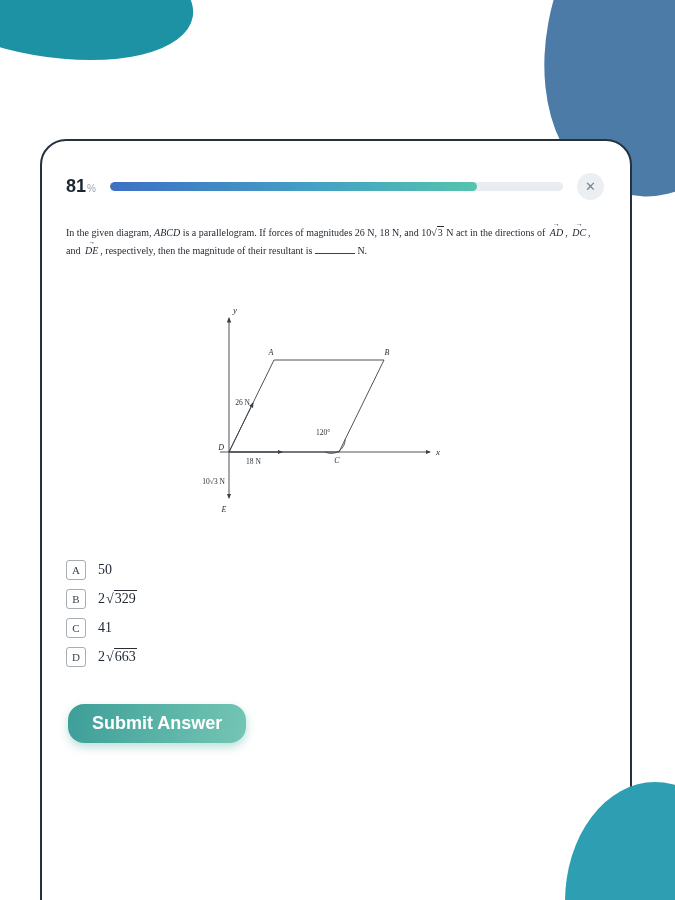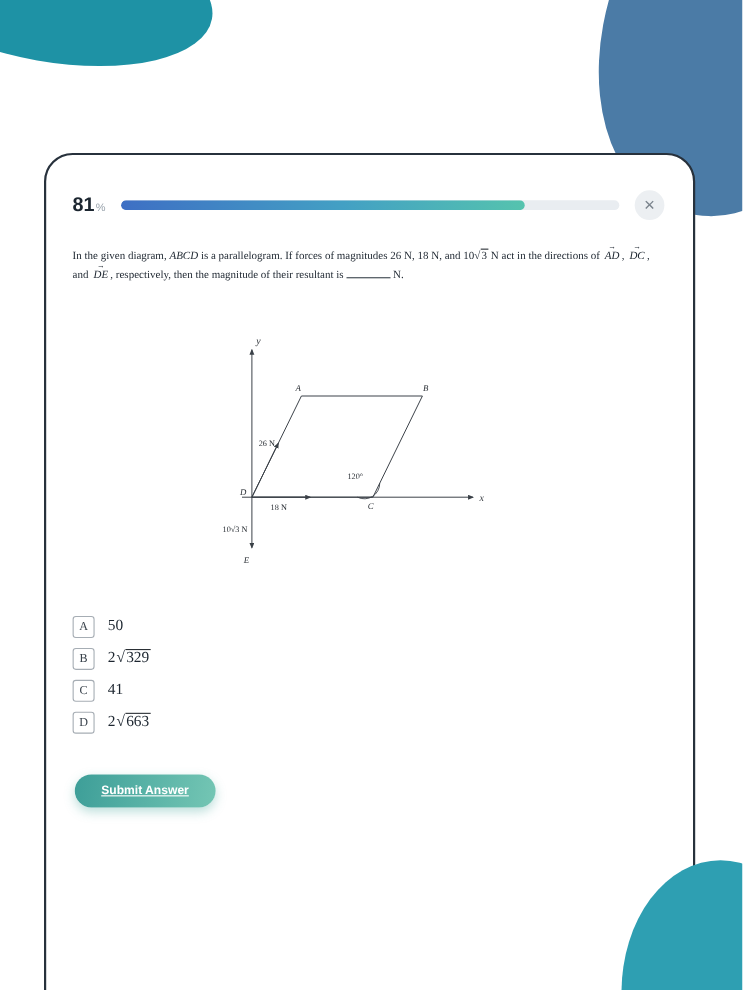--- a/index.html
+++ b/index.html
@@ -44,23 +44,23 @@
   
   .options{margin-top:36px;}
   .option{display:flex;align-items:center;gap:12px;margin-bottom:9px;cursor:pointer;width:max-content;}
   .opt-letter{width:20px;height:20px;box-sizing:border-box;border:1px solid #a6adb4;border-radius:3px;
               display:flex;align-items:center;justify-content:center;font-family:"Liberation Serif",serif;
               font-size:11px;color:#39424b;background:#fff;}
   .opt-value{font-family:"Liberation Serif",serif;font-size:14px;color:#1d2630;}
   .opt-sqrt{padding-left:1px;}
 
   
-  .submit-btn{margin:28px 0 0 2px;border:none;cursor:pointer;color:#fff;font-weight:bold;font-size:11px;
+  .submit-btn{margin:28px 0 0 2px;border:none;cursor:pointer;color:#fff;font-weight:bold;font-size:18px;
               font-family:"Liberation Sans",sans-serif;padding:9px 24px;border-radius:16px;
-              background:linear-gradient(100deg,#3d9e98,#74c6b4);box-shadow:0 4px 10px rgba(60,160,150,.35);text-decoration:underline;}
+              background:linear-gradient(100deg,#3d9e98,#74c6b4);box-shadow:0 4px 10px rgba(60,160,150,.35);}
 </style>
 </head>
 <body>
 
 <div class="stage">
 
   <div class="blob blob-tl"></div>
   <div class="blob blob-tr"></div>
   <div class="blob blob-br"></div>
 

